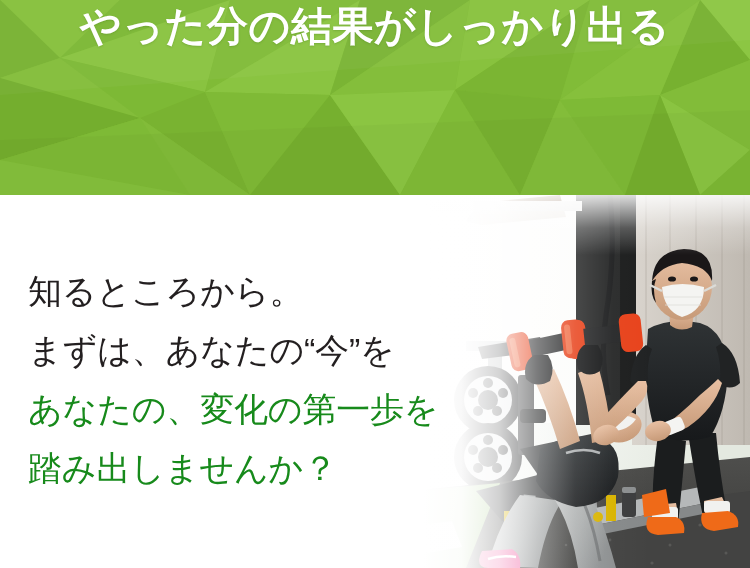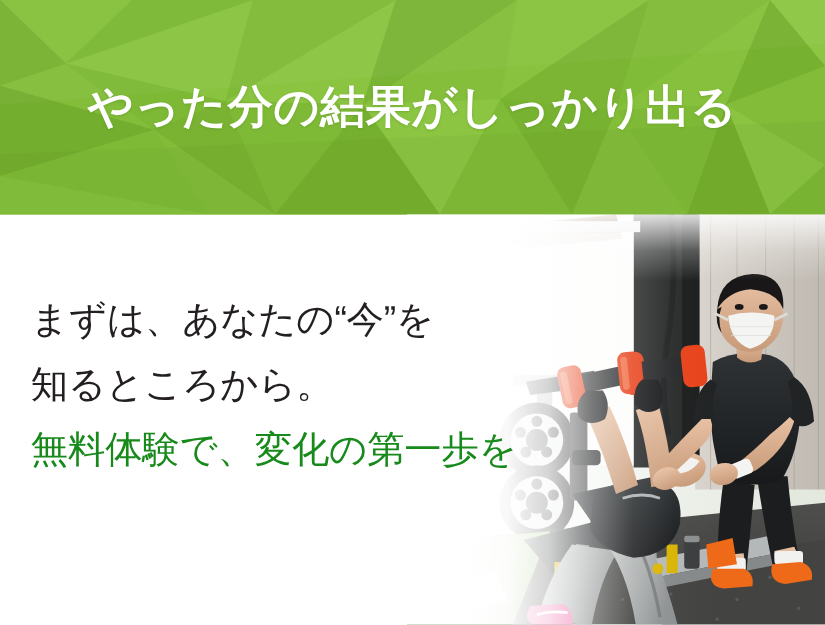--- a/index.html
+++ b/index.html
@@ -37,21 +37,21 @@
   }
   #banner-text {
     position: absolute;
     left: 0;
     top: 0;
     width: 750px;
     height: 195px;
     display: flex;
     flex-direction: column;
     align-items: center;
-    justify-content: center;
+    justify-content: space-between;
     gap: 4px;
     z-index: 3;
   }
   .banner-line {
     color: #ffffff;
     font-size: 41px;
     font-weight: bold;
     letter-spacing: 0.5px;
     line-height: 1.28;
     white-space: nowrap;
@@ -369,18 +369,19 @@
       <rect x="252" y="292" width="14" height="6" rx="2" fill="#8c8f90"></rect>
       <polygon points="272,300 296,294 300,318 274,322" fill="#ef6a18"></polygon>
       <circle cx="228" cy="322" r="5" fill="#d9b400"></circle>
     </svg>
 
     <div id="photo-fade"></div>
     <div id="photo-fade-top"></div>
   </div>
 
   <div id="copy">
+    <div class="copy-line copy-dark">知るところから。</div>
     <div class="copy-line copy-dark">まずは、あなたの“今”を</div>
-    <div class="copy-line copy-dark">知るところから。</div>
-    <div class="copy-line copy-green">無料体験で、変化の第一歩を</div>
+    <div class="copy-line copy-green">あなたの、変化の第一歩を</div>
+    <div class="copy-line copy-green">踏み出しませんか？</div>
   </div>
 
 </div>
 
 </body></html>

